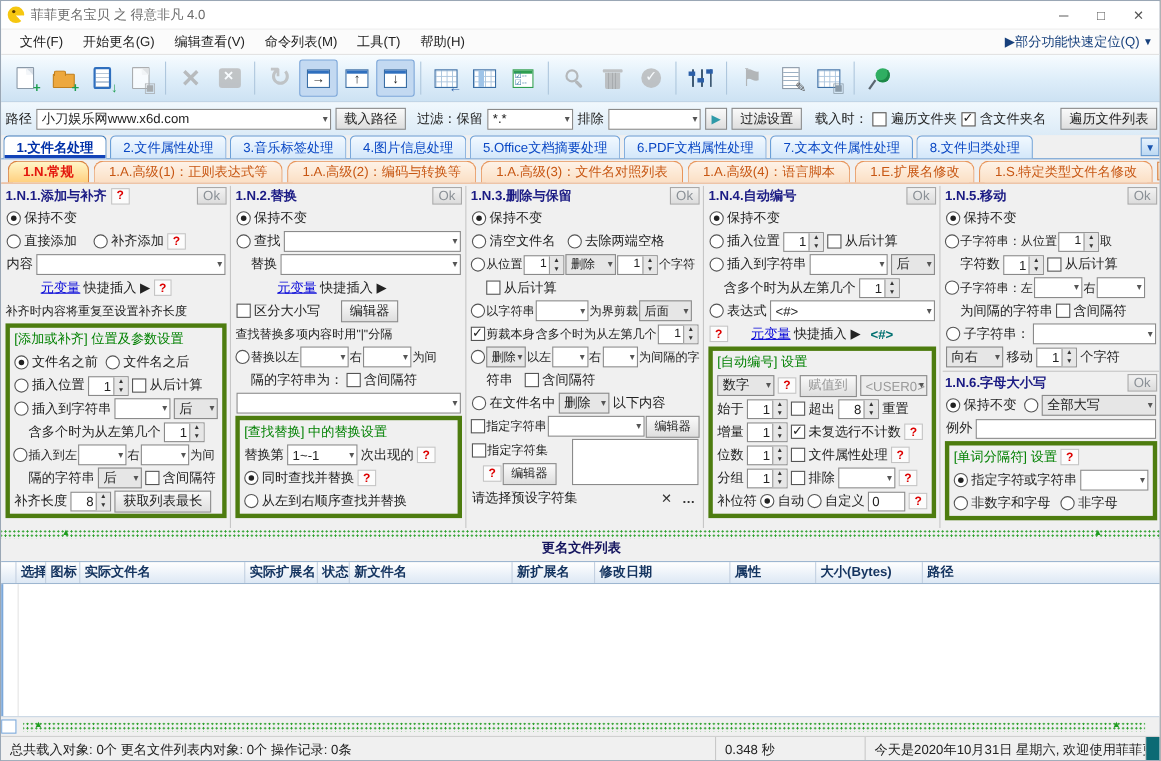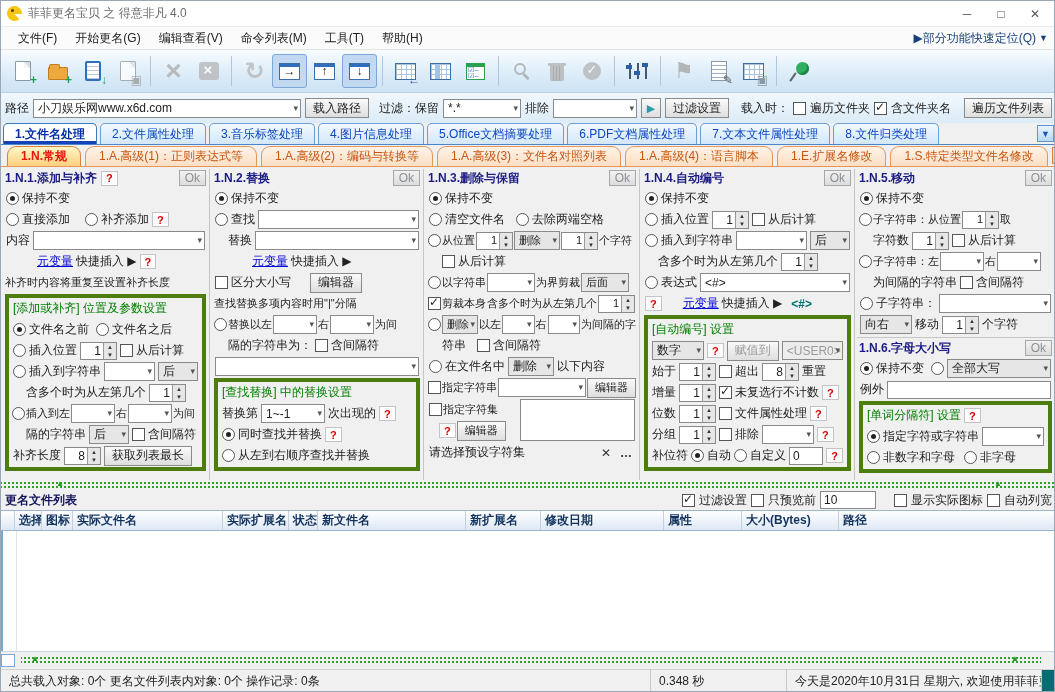--- a/index.html
+++ b/index.html
@@ -106,21 +106,21 @@
   .flex1 { flex:1; min-width:0; }
   .w40{width:40px}.w44{width:44px}.w46{width:46px}.w48{width:48px}.w52{width:52px}.w64{width:64px}
   .teal { color:#007070; font-weight:bold; }
   .xi { font-weight:bold; color:#333; padding:0 3px; }
 
   
   .gsplit { position:absolute; left:0; width:1055px; height:8px; background-image:radial-gradient(#2ca02c 0.9px,transparent 1px); background-size:4px 4px; background-position:2px 3px; }
   .gtri { position:absolute; top:-2px; color:#1f9d1f; font-size:8px; line-height:8px; }
 
   
-  #listlabel { position:absolute; left:0; top:489px; width:1055px; height:20px; display:flex; align-items:center; padding:0 4px; gap:6px; background:#f0f0f0; }
+  #listlabel { position:absolute; left:0; top:489px; width:1055px; height:20px; display:flex; align-items:center; padding:0 4px; gap:6px; background:#f0f0f0;flex-direction:column; }
   #list-title { font-weight:bold; color:#14145e; }
   #table-header { position:absolute; left:0; top:509px; width:1055px; height:21px; display:flex; background:linear-gradient(#ffffff,#dde8f4); border-top:1px solid #9db6d0; border-bottom:1px solid #9db6d0; }
   .thc { display:inline-flex; align-items:center; padding:0 4px; border-right:1px solid #c3d0e0; color:#13335f; font-weight:bold; white-space:nowrap; overflow:hidden; flex:none; }
   #tablebody { position:absolute; left:0; top:530px; width:1055px; height:120px; background:#fff; border-left:2px solid #7aa7d9; }
   #tablebody .col0 { position:absolute; left:13px; top:0; bottom:0; width:1px; background:#e4e4e4; }
   #split2-strip { position:absolute; left:0; top:650px; width:1055px; height:18px; background:#f0f0f0; border-top:1px solid #c9d6e4; }
   #corner-box { position:absolute; left:0; top:2px; width:14px; height:13px; background:#fff; border:1px solid #7aa7d9; }
 
   
   #statusbar { position:absolute; left:0; top:668px; width:1055px; height:24px; background:#f0f0f0; border-top:1px solid #d0d0d0; display:flex; align-items:center; }

